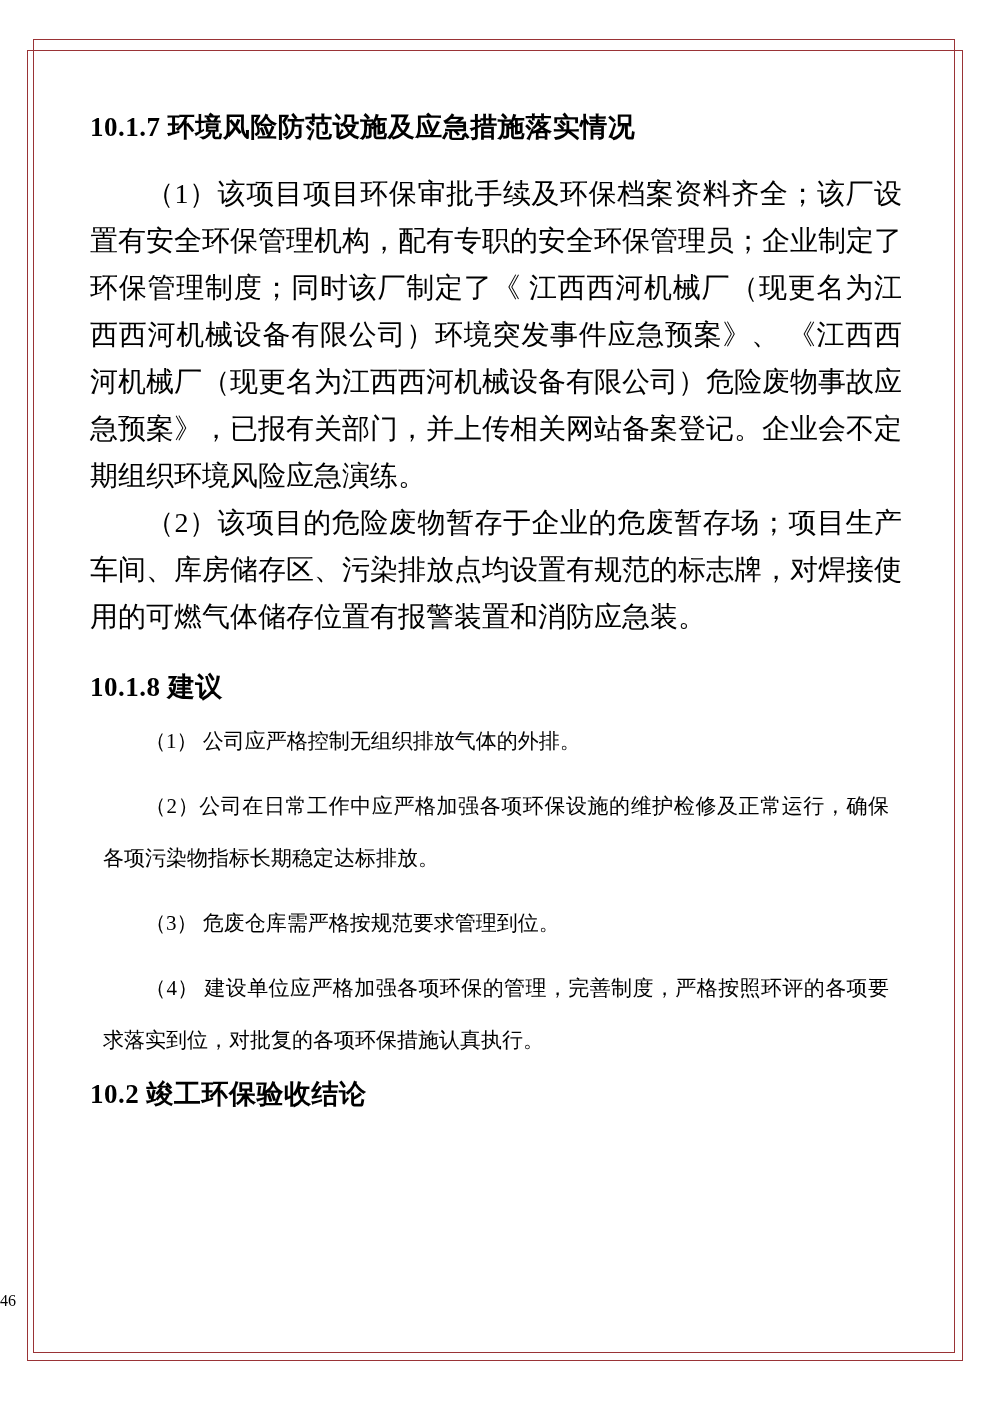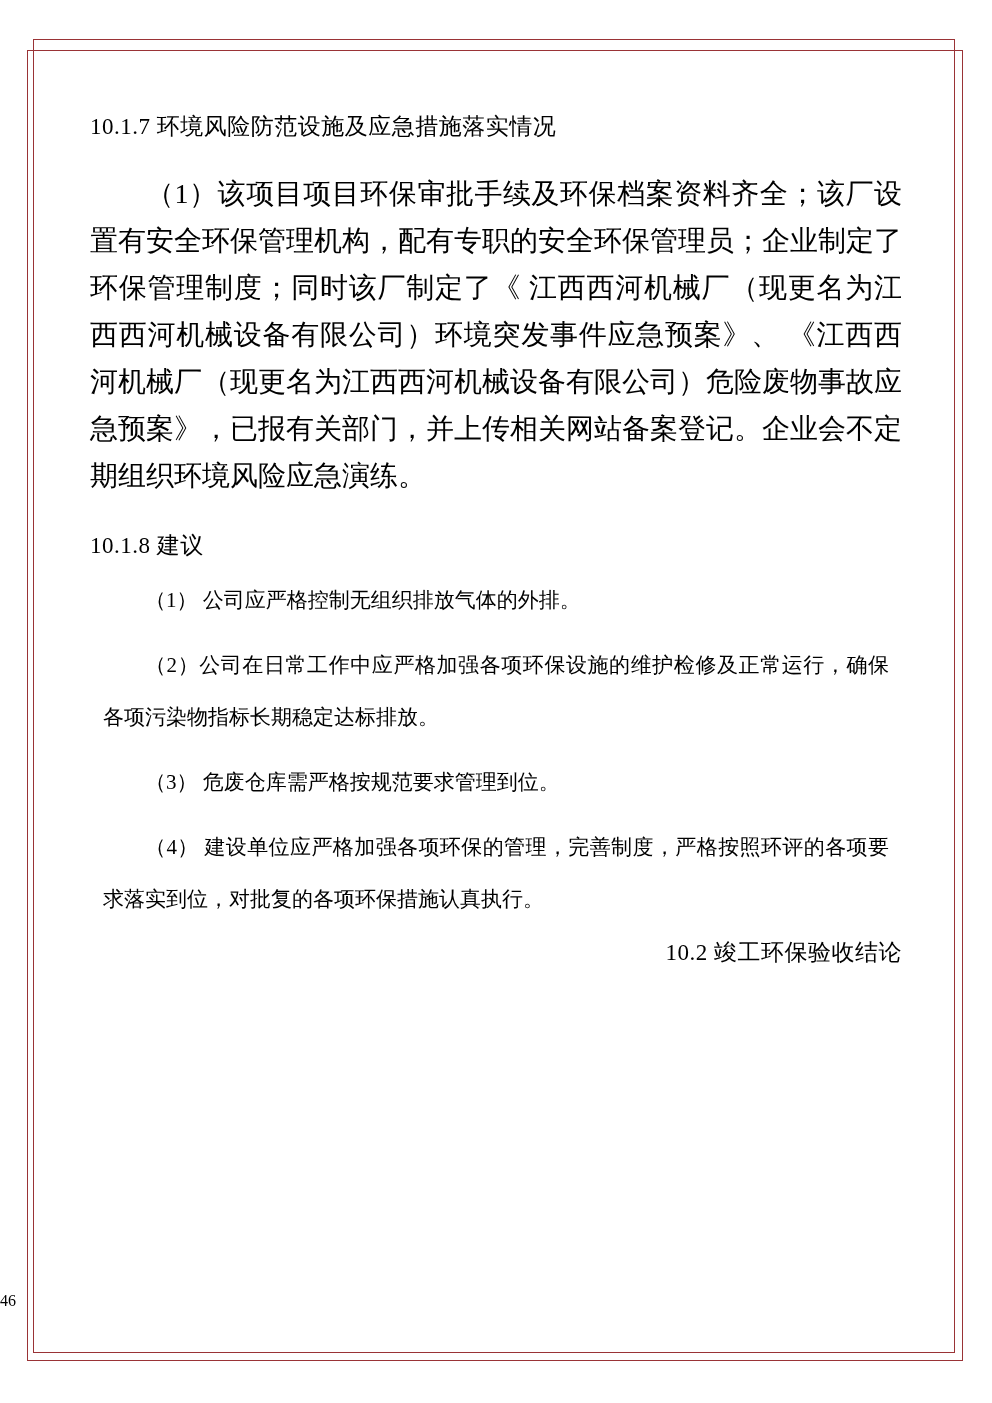--- a/index.html
+++ b/index.html
@@ -19,29 +19,29 @@
   }
   .frame-outer { left: 33px; top: 39px;  width: 920px; height: 1312px; }
   .frame-inner { left: 27px; top: 50px;  width: 934px; height: 1309px; }
 
   .content {
     position: absolute;
     left: 90px; top: 112px;
     width: 812px;
   }
   h2.sec-heading {
-    font-size: 23px;
-    font-weight: 400;
+    font-size: 27px;
+    font-weight: 700;
     line-height: 30px;
     margin: 0;
     letter-spacing: 0.5px;
   }
   #heading-1 { margin-bottom: 28px; }
   #heading-2 { margin-top: 32px; margin-bottom: 10px; }
-  #heading-3 { margin-top: 10px; margin-bottom: 4px; text-align: right; }
+  #heading-3 { margin-top: 10px; margin-bottom: 4px; }
 
   p.body-para {
     font-size: 28px;
     line-height: 47px;
     text-align: justify;
     text-indent: 2em;
     margin: 0;
     word-break: break-all;
   }
   p.suggestion-para {
@@ -65,20 +65,21 @@
 
 <div class="frame frame-outer"></div>
 <div class="frame frame-inner"></div>
 
 <div class="content">
 
   <h2 class="sec-heading" id="heading-1">10.1.7 环境风险防范设施及应急措施落实情况</h2>
 
   <p class="body-para">（1）该项目项目环保审批手续及环保档案资料齐全；该厂设置有安全环保管理机构，配有专职的安全环保管理员；企业制定了环保管理制度；同时该厂制定了《 江西西河机械厂（现更名为江西西河机械设备有限公司）环境突发事件应急预案》、 《江西西河机械厂（现更名为江西西河机械设备有限公司）危险废物事故应急预案》，已报有关部门，并上传相关网站备案登记。企业会不定期组织环境风险应急演练。</p>
 
+  <p class="body-para">（2）该项目的危险废物暂存于企业的危废暂存场；项目生产车间、库房储存区、污染排放点均设置有规范的标志牌，对焊接使用的可燃气体储存位置有报警装置和消防应急装。</p>
 
   <h2 class="sec-heading" id="heading-2">10.1.8 建议</h2>
 
   <p class="suggestion-para">（1） 公司应严格控制无组织排放气体的外排。</p>
 
   <p class="suggestion-para">（2）公司在日常工作中应严格加强各项环保设施的维护检修及正常运行，确保各项污染物指标长期稳定达标排放。</p>
 
   <p class="suggestion-para">（3） 危废仓库需严格按规范要求管理到位。</p>
 
   <p class="suggestion-para">（4） 建设单位应严格加强各项环保的管理，完善制度，严格按照环评的各项要求落实到位，对批复的各项环保措施认真执行。</p>

